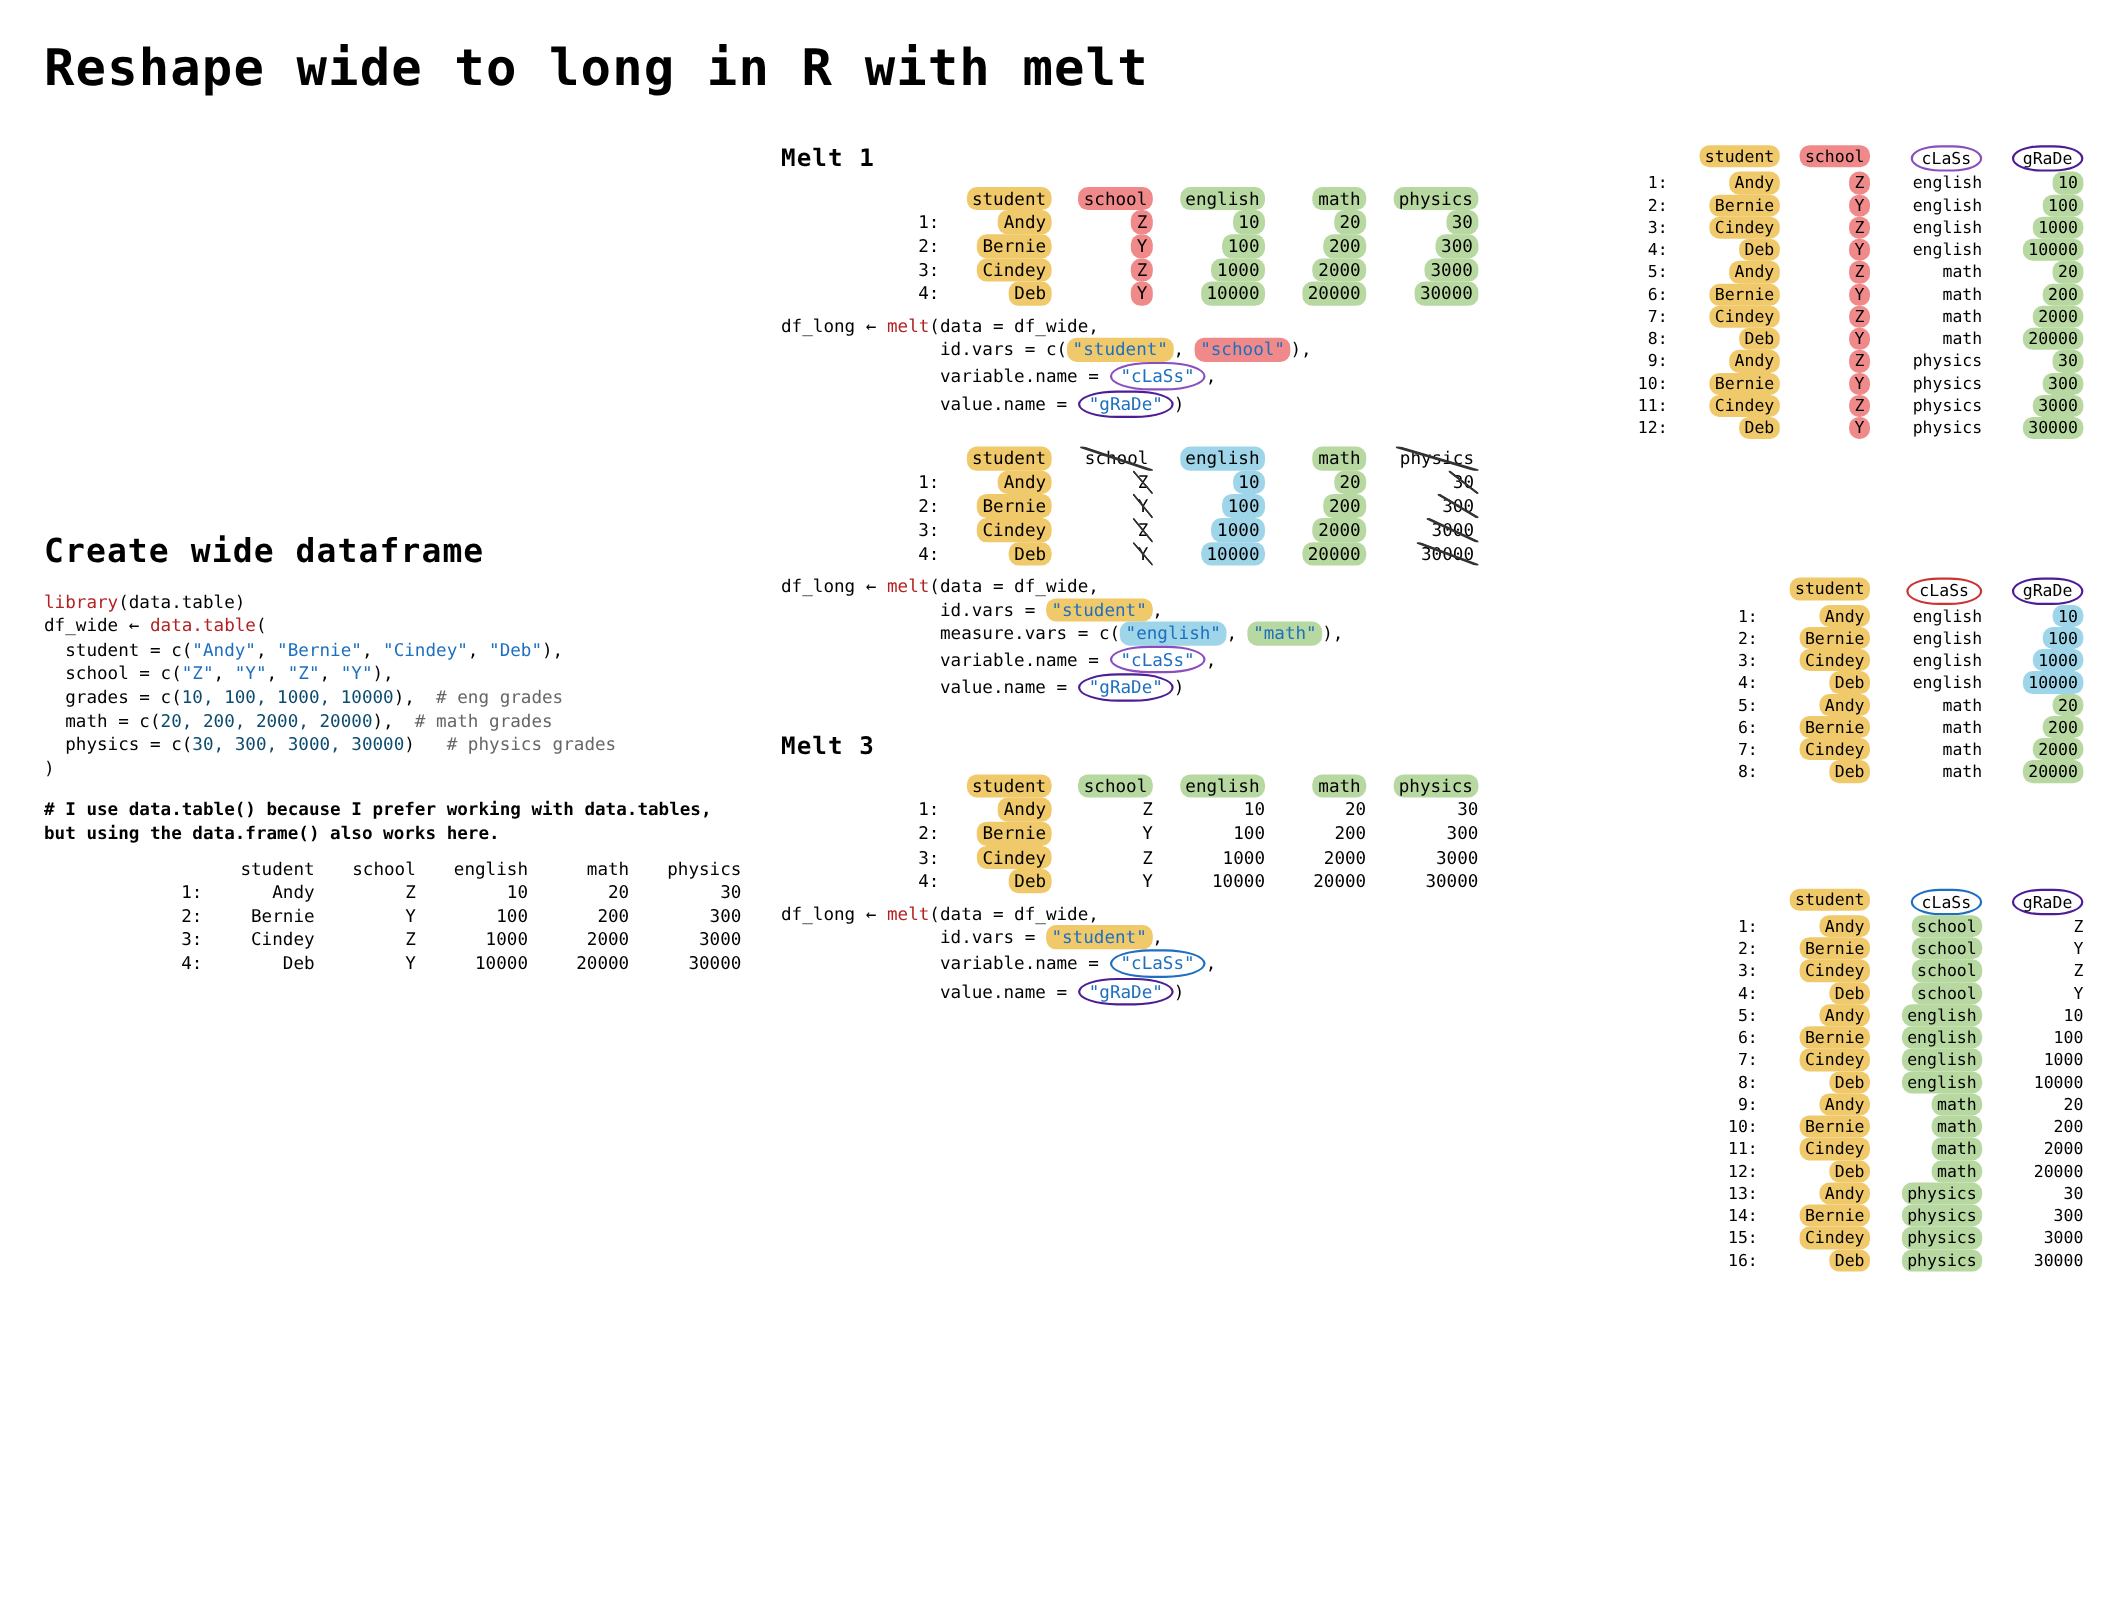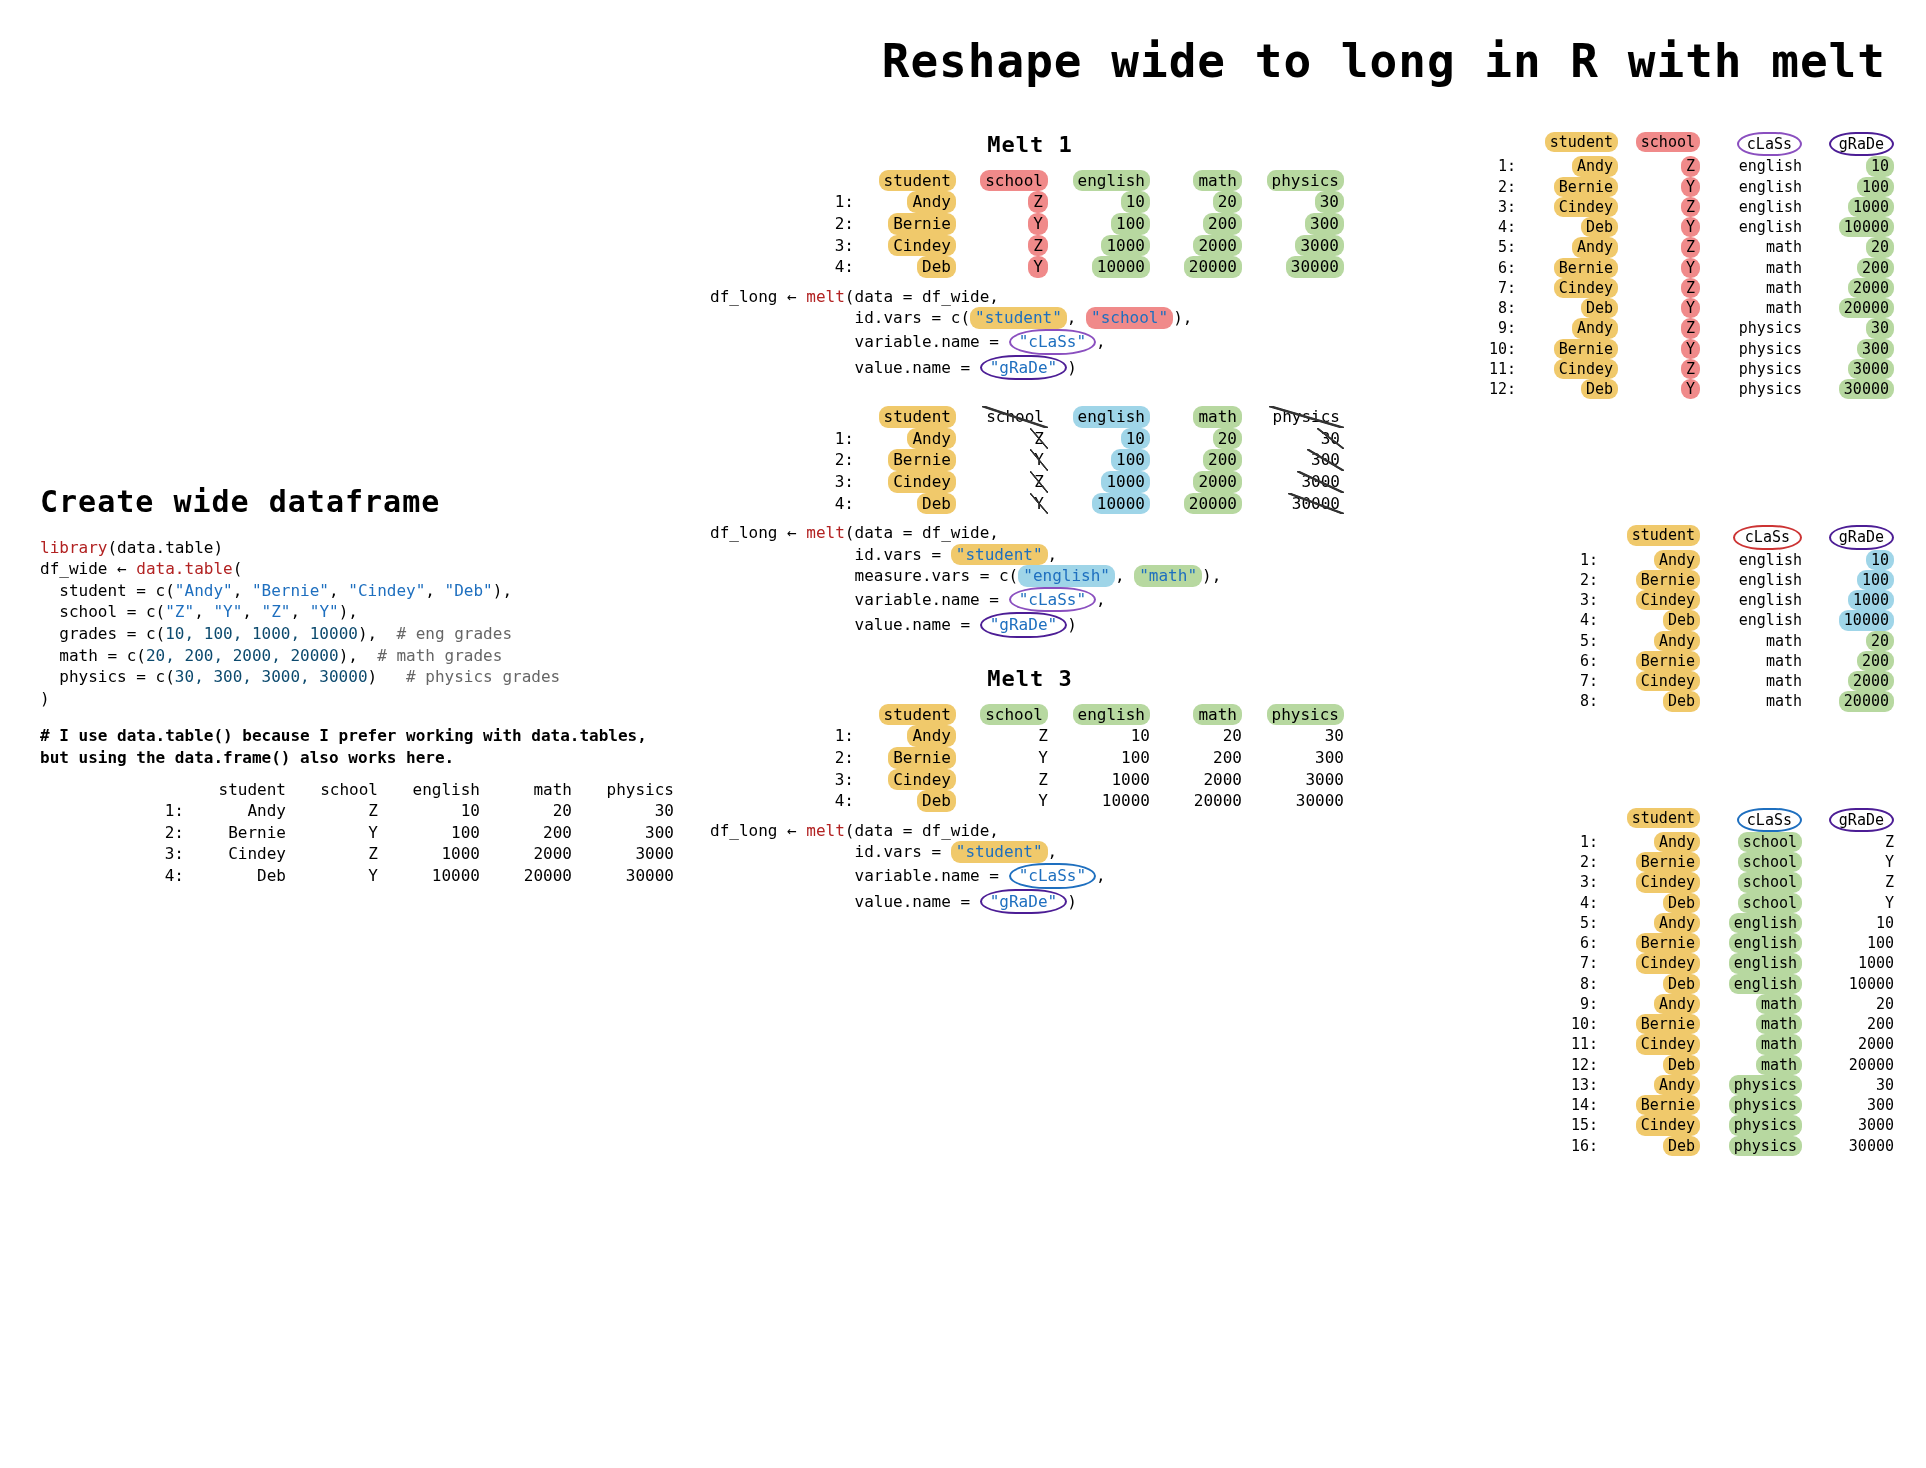--- a/index.html
+++ b/index.html
@@ -1,19 +1,19 @@
 <!DOCTYPE html>
 <html><head>
 <meta charset="utf-8">
 <style>
   html,body{margin:0;padding:0;background:#fff;color:#000;font-family:"Menlo","Monaco","Consolas","DejaVu Sans Mono",monospace;font-size:16px;line-height:1.35;}
   .page{width:1926px;min-height:1468px;position:relative;padding:20px 40px;box-sizing:border-box;}
-  h1{font-family:monospace;font-weight:900;font-size:46px;letter-spacing:1px;text-align:right;margin:10px 0 30px 0;}
+  h1{font-family:monospace;font-weight:900;font-size:46px;letter-spacing:1px;text-align:left;margin:10px 0 30px 0;}
   h2{font-family:monospace;font-weight:900;font-size:30px;margin:30px 0 14px 0;letter-spacing:1px;}
-  h3{font-family:monospace;font-weight:900;font-size:22px;margin:8px 0 8px 0;letter-spacing:1px;text-align:center;}
+  h3{font-family:monospace;font-weight:900;font-size:22px;margin:8px 0 8px 0;letter-spacing:1px;}
   pre{margin:0;white-space:pre;}
   .columns{display:flex;gap:30px;align-items:flex-start;}
   .col-left{width:640px;flex:none;}
   .col-mid{width:640px;flex:none;}
   .col-right{width:520px;flex:none;}
   .code .fn{color:#b22222;}
   .code .num{color:#0c4a6e;}
   .code .str{color:#1e6fbf;}
   .code .cmt{color:#666;}
   .tbl{margin-top:10px;}

